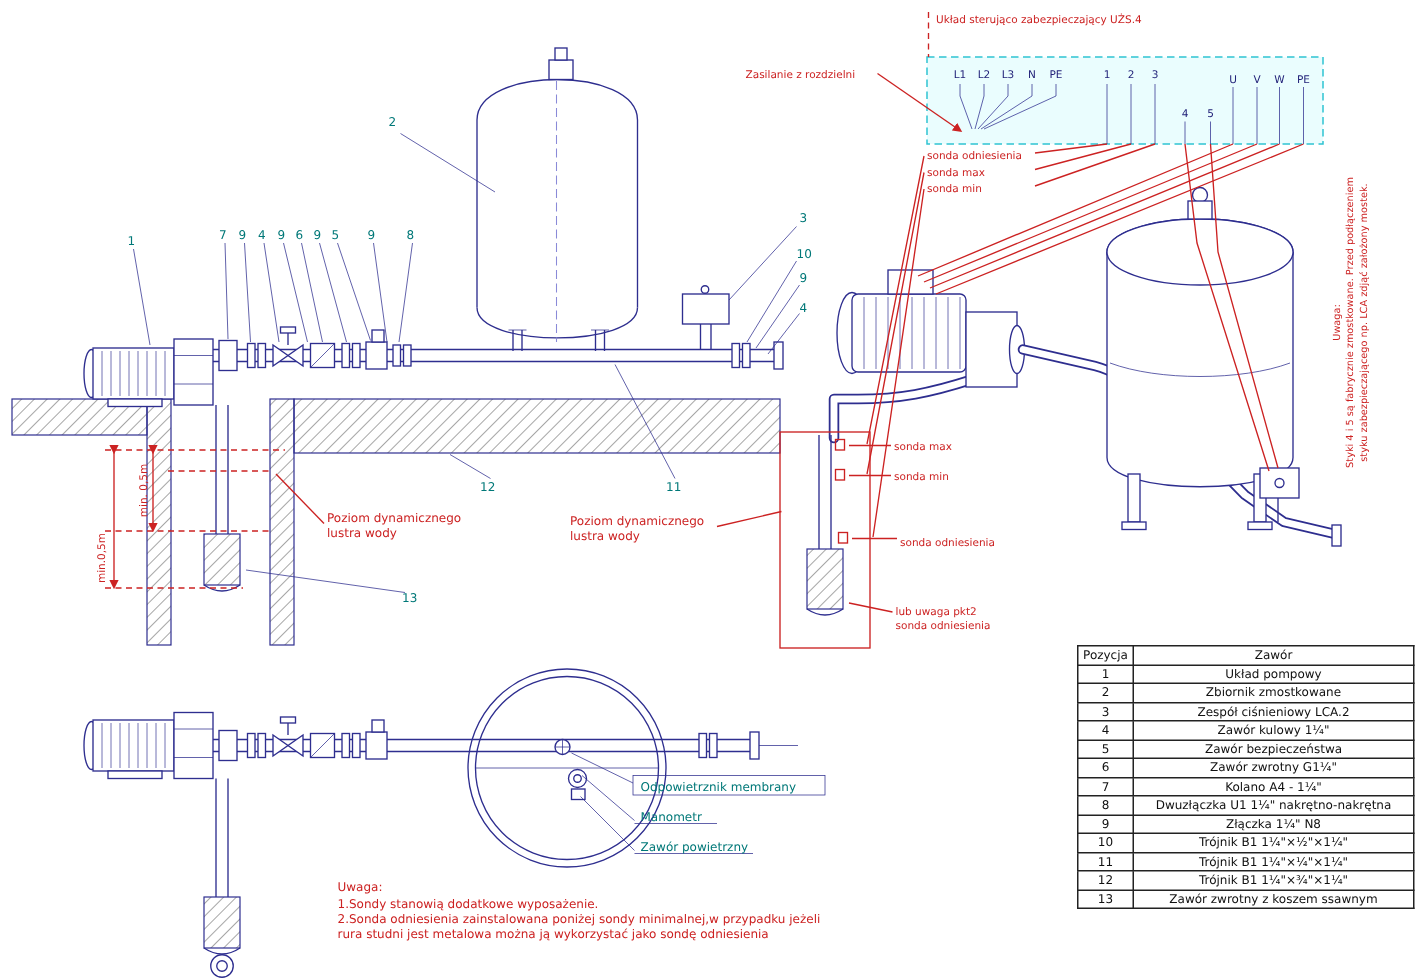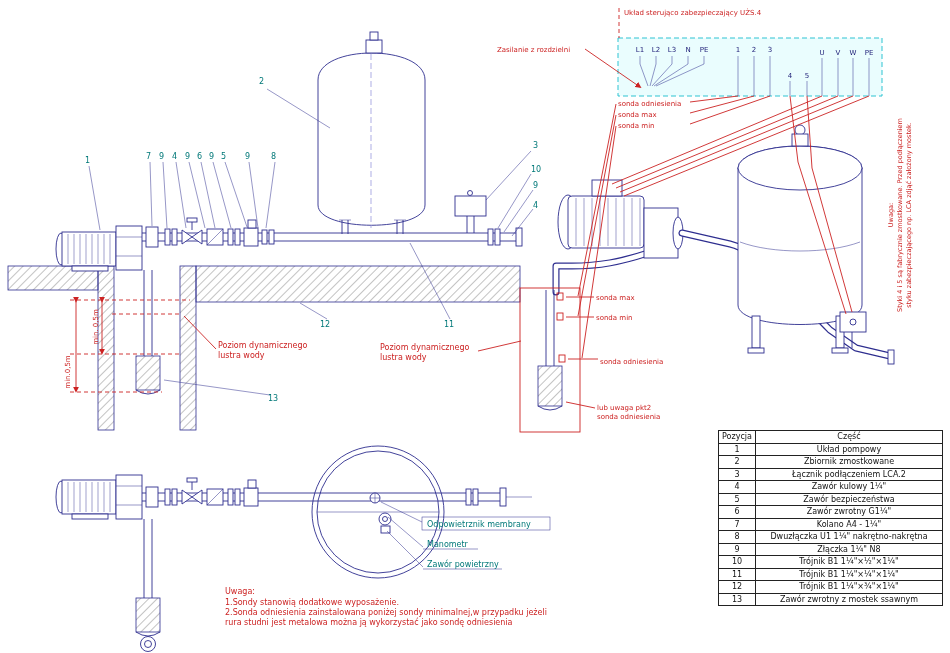--- a/index.html
+++ b/index.html
@@ -312,33 +312,33 @@
     <text class="rt" x="225" y="615">2.Sonda odniesienia zainstalowana poniżej sondy minimalnej,w przypadku jeżeli</text>
     <text class="rt" x="225" y="625">rura studni jest metalowa można ją wykorzystać jako sondę odniesienia</text>
   </g>
 </svg>
 
 <div class="parts-table">
   <table>
     <tbody>
           <tr>
       <th>Pozycja</th>
-      <th>Część</th>
+      <th>Zawór</th>
     </tr>
     <tr>
             <td class="c1">1</td>
             <td class="c2">Układ pompowy</td>
           </tr>
     <tr>
             <td class="c1">2</td>
             <td class="c2">Zbiornik zmostkowane</td>
           </tr>
     <tr>
             <td class="c1">3</td>
-            <td class="c2">Łącznik podłączeniem LCA.2</td>
+            <td class="c2">Zespół ciśnieniowy LCA.2</td>
           </tr>
     <tr>
             <td class="c1">4</td>
             <td class="c2">Zawór kulowy 1¼"</td>
           </tr>
     <tr>
             <td class="c1">5</td>
             <td class="c2">Zawór bezpieczeństwa</td>
           </tr>
     <tr>
@@ -364,19 +364,19 @@
     <tr>
             <td class="c1">11</td>
             <td class="c2">Trójnik B1 1¼"×¼"×1¼"</td>
           </tr>
     <tr>
             <td class="c1">12</td>
             <td class="c2">Trójnik B1 1¼"×¾"×1¼"</td>
           </tr>
     <tr>
             <td class="c1">13</td>
-            <td class="c2">Zawór zwrotny z mostek ssawnym</td>
+            <td class="c2">Zawór zwrotny z koszem ssawnym</td>
           </tr>
   </tbody>
       </table>
 </div>
 
 </div>
 
 </body></html>

